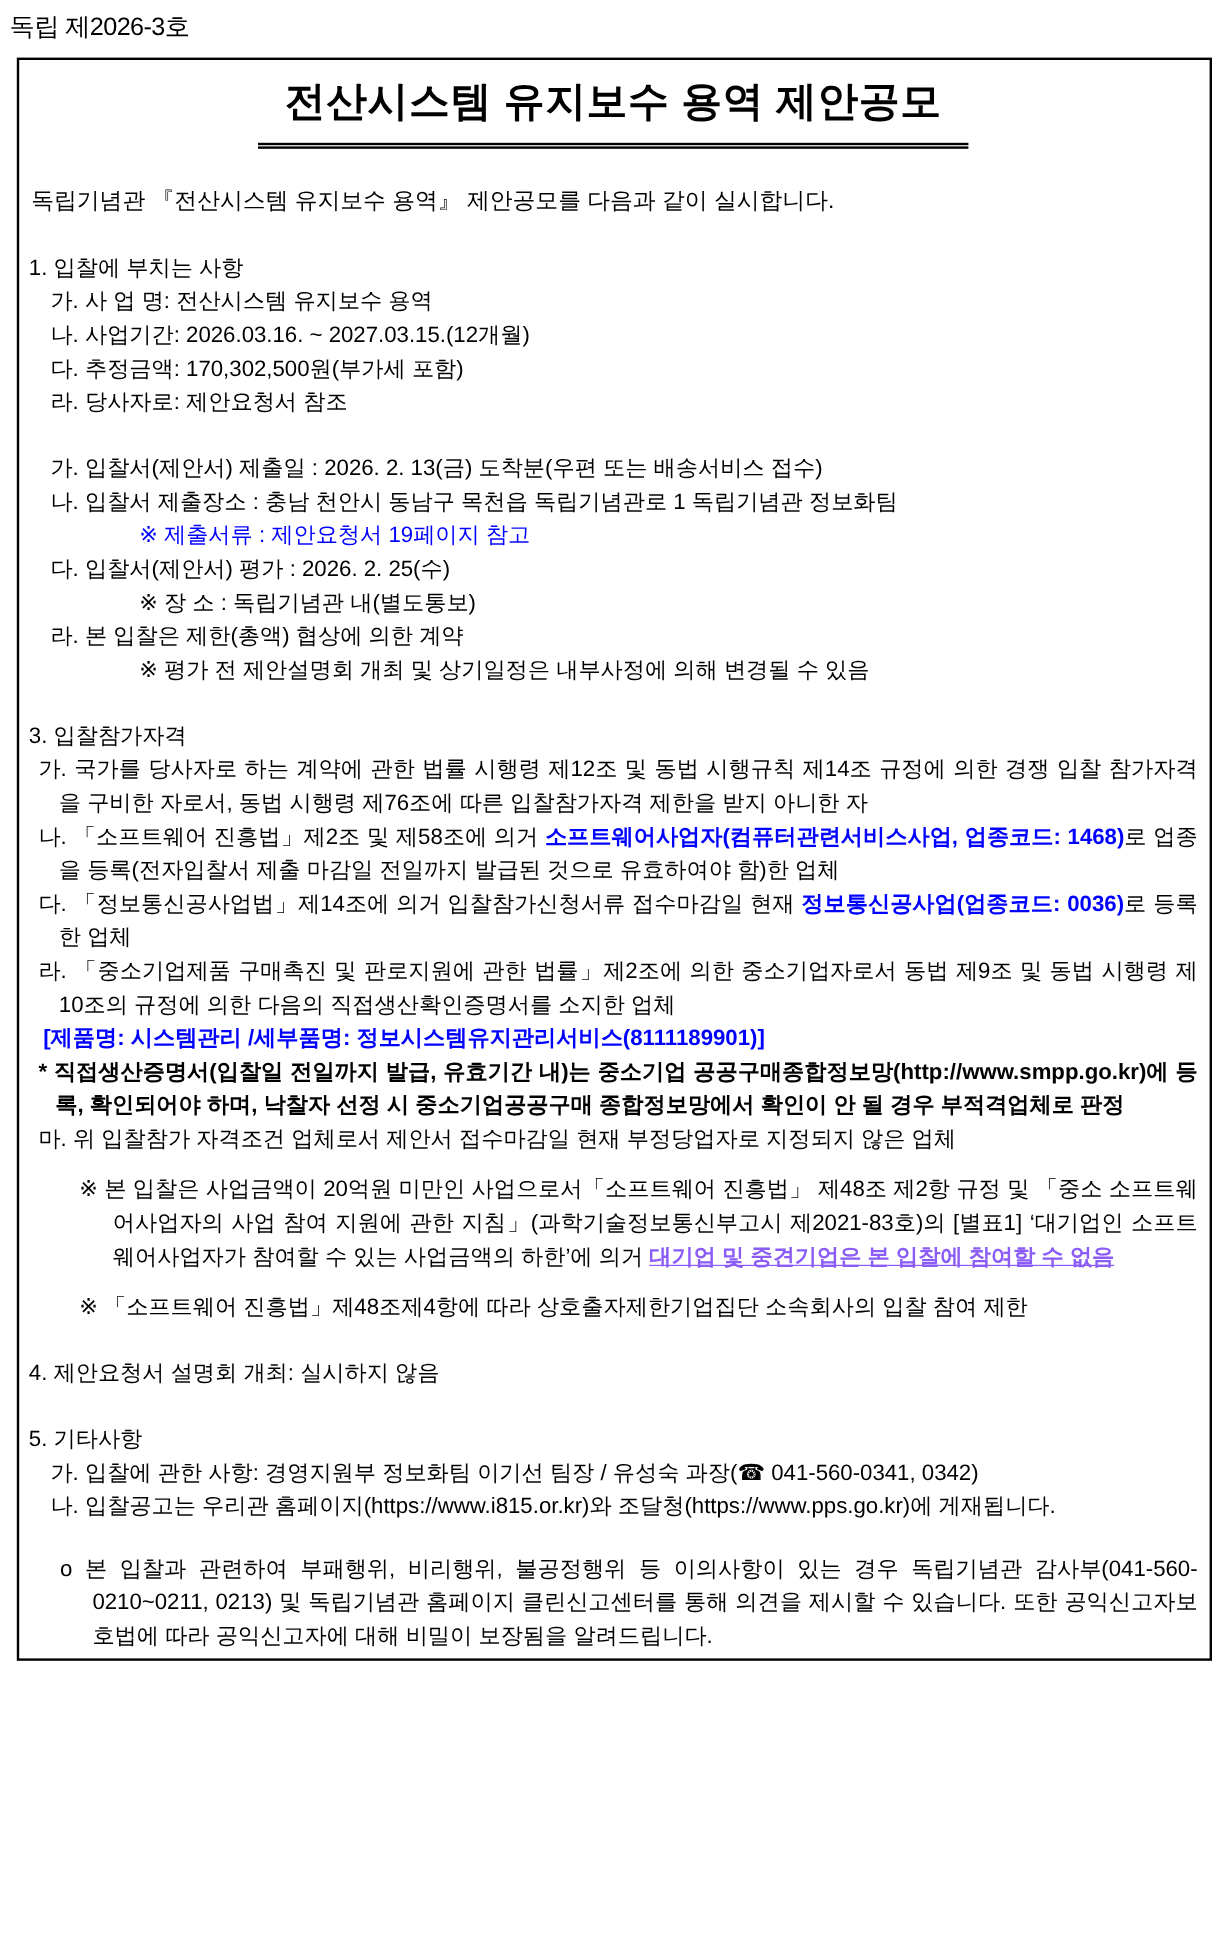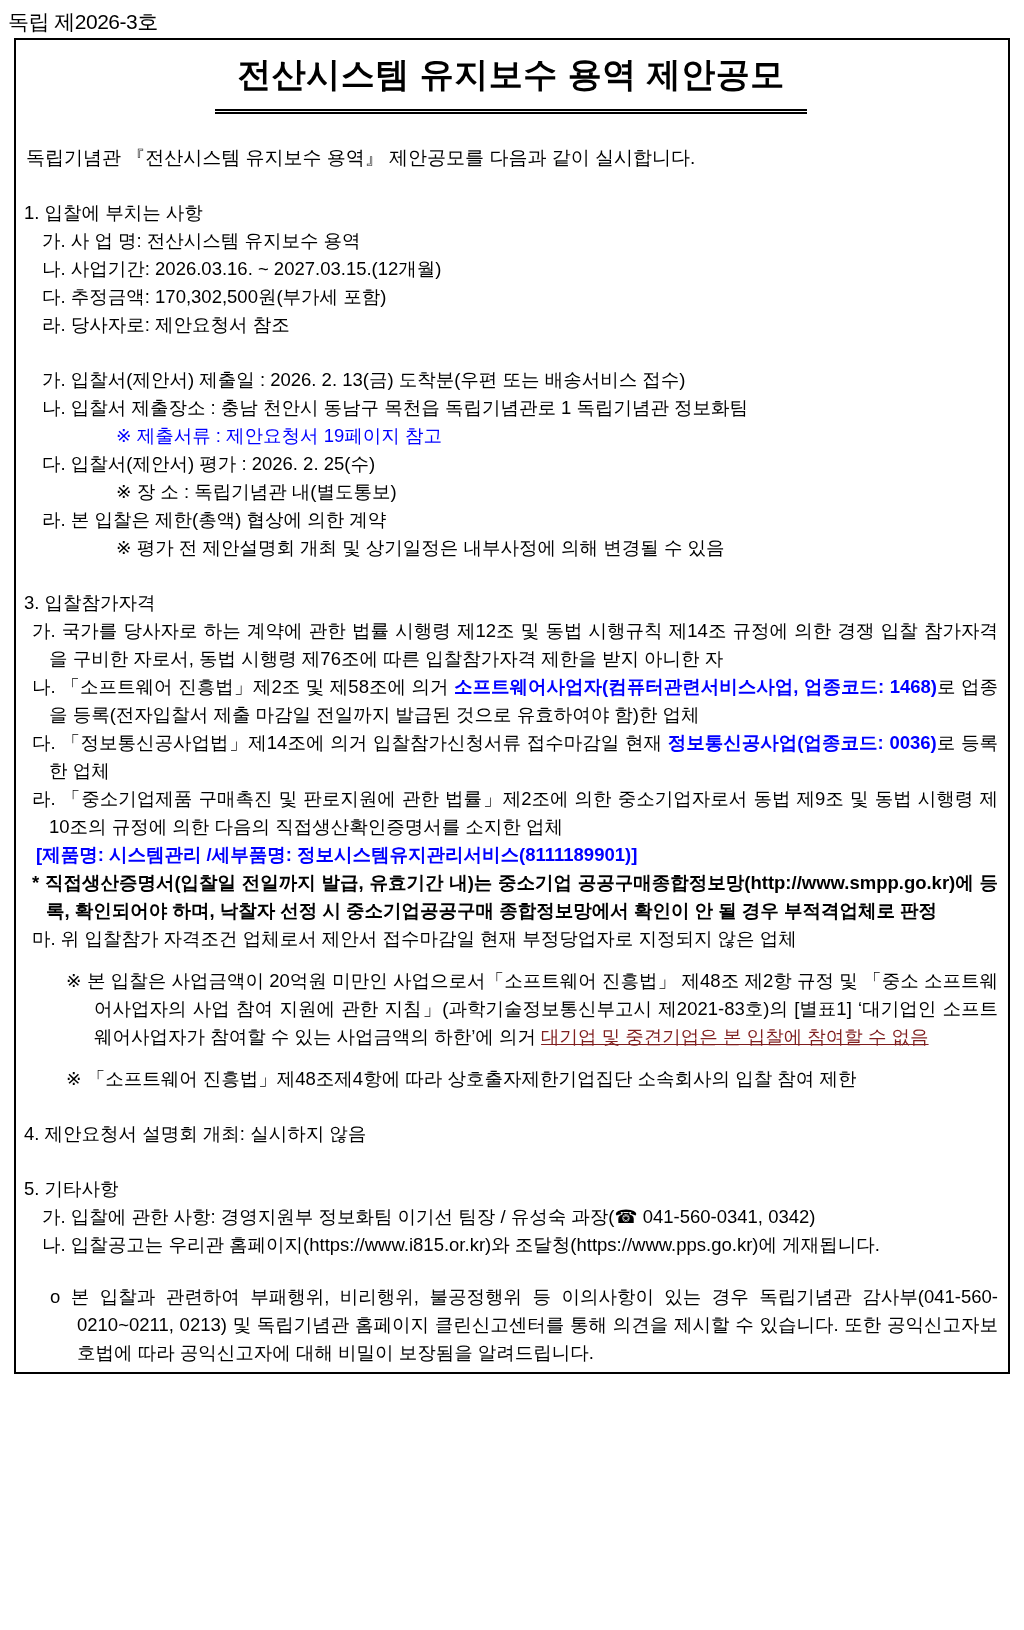--- a/index.html
+++ b/index.html
@@ -20,21 +20,21 @@
   .doc-number {
     position: absolute;
     left: 8px;
     top: 8px;
     font-size: 21px;
     letter-spacing: -0.5px;
   }
   .frame {
     position: absolute;
     left: 14px;
-    top: 38px;
+    top: 48px;
     width: 996px;
     height: 1336px;
     border: 2px solid #000000;
     box-sizing: border-box;
     padding: 6px 10px 13px 8px;
     overflow: hidden;
   }
   .title-wrap {
     width: fit-content;
     margin: 6px auto 0 auto;
@@ -76,21 +76,21 @@
     margin-left: 8px;
     padding-left: 17px;
     text-indent: -17px;
   }
   
   .subnote { margin-left: 92px; }
   
   .blue { color: #0000ff; }
   
   .em-blue { color: #0000ff; font-weight: bold; }
-  .em-blue-u { color: #7f1d1d; font-weight: normal; text-decoration: underline; }
+  .em-blue-u { color: #8b5cf6; font-weight: bold; text-decoration: underline; }
   
   .prod {
     margin-left: 12px;
     color: #0000ff;
     font-weight: bold;
   }
   
   .star {
     margin-left: 8px;
     padding-left: 14px;

